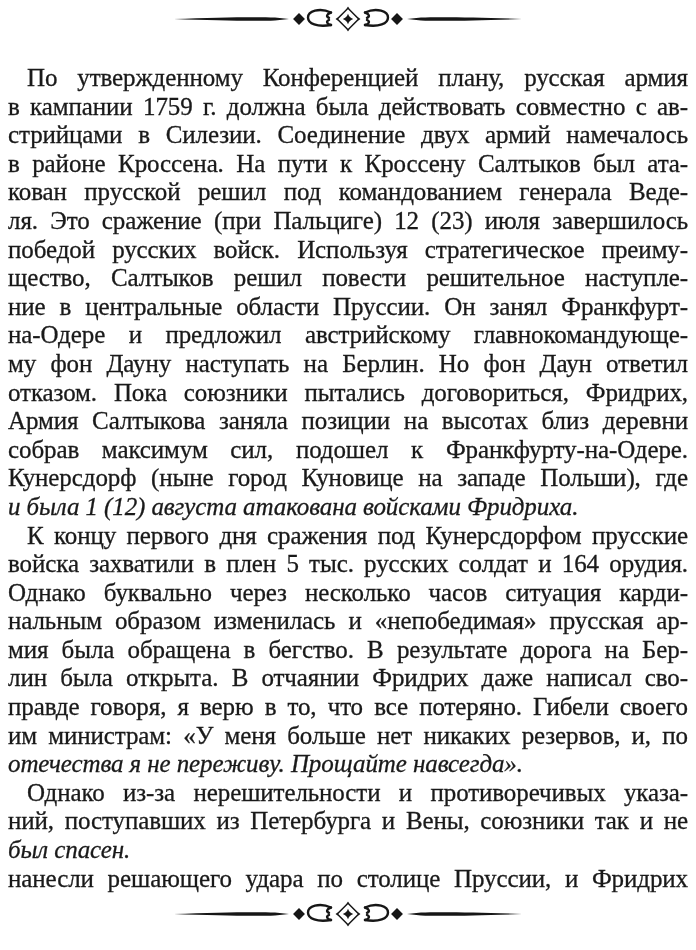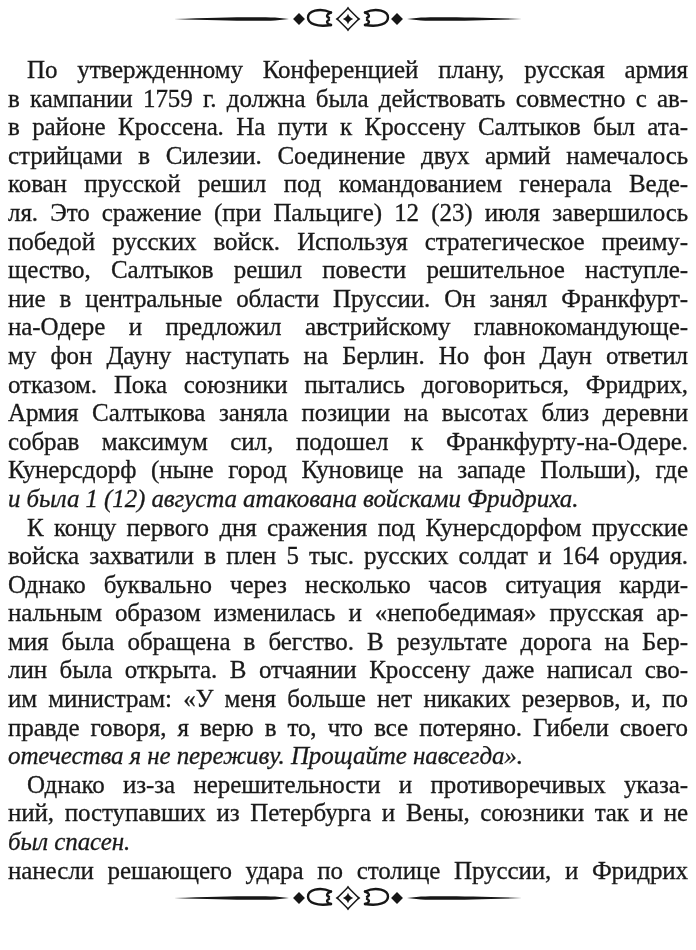--- a/index.html
+++ b/index.html
@@ -10,20 +10,21 @@
     overflow: hidden;
     font-family: "Liberation Serif", "DejaVu Serif", serif;
   }
   .page {
     width: 696px;
     height: 870px;
     display: flex;
     flex-direction: column;
     box-sizing: border-box;
     background: #ffffff;
+    gap: 8px;
   }
   .divider {
     display: block;
     margin: 6px auto 0 auto;
     flex: 0 0 auto;
   }
   .divider.bottom {
     margin: auto auto 8px auto;
   }
   .text-content {
@@ -77,44 +78,44 @@
       <path fill="#161616" d="M0 -12.5 L1.7 -9.6 L0 -7.6 L-1.7 -9.6 Z M0 12.5 L1.7 9.6 L0 7.6 L-1.7 9.6 Z M12.5 0 L9.6 1.7 L7.6 0 L9.6 -1.7 Z M-12.5 0 L-9.6 1.7 L-7.6 0 L-9.6 -1.7 Z"></path>
       <rect x="-7.6" y="-7.6" width="15.2" height="15.2" transform="rotate(45)" fill="#ffffff" stroke="#161616" stroke-width="1.5"></rect>
       <path fill="#161616" d="M0 -5.2 C 1.2 -2.2, 2.2 -1.2, 5.2 0 C 2.2 1.2, 1.2 2.2, 0 5.2 C -1.2 2.2, -2.2 1.2, -5.2 0 C -2.2 -1.2, -1.2 -2.2, 0 -5.2 Z"></path>
     </g>
   </svg>
 
   <div class="text-content">
       <div class="paragraph">
         <div class="line first">По утвержденному Конференцией плану, русская армия</div>
         <div class="line">в кампании 1759 г. должна была действовать совместно с ав-</div>
+        <div class="line">стрийцами в Силезии. Соединение двух армий намечалось</div>
         <div class="line">в районе Кроссена. На пути к Кроссену Салтыков был ата-</div>
-        <div class="line">стрийцами в Силезии. Соединение двух армий намечалось</div>
         <div class="line">кован прусской решил под командованием генерала Веде-</div>
         <div class="line">ля. Это сражение (при Пальциге) 12 (23) июля завершилось</div>
         <div class="line">победой русских войск. Используя стратегическое преиму-</div>
         <div class="line">щество, Салтыков решил повести решительное наступле-</div>
         <div class="line">ние в центральные области Пруссии. Он занял Франкфурт-</div>
         <div class="line">на-Одере и предложил австрийскому главнокомандующе-</div>
         <div class="line">му фон Дауну наступать на Берлин. Но фон Даун ответил</div>
         <div class="line">отказом. Пока союзники пытались договориться, Фридрих,</div>
         <div class="line">Армия Салтыкова заняла позиции на высотах близ деревни</div>
         <div class="line">собрав максимум сил, подошел к Франкфурту-на-Одере.</div>
         <div class="line">Кунерсдорф (ныне город Куновице на западе Польши), где</div>
         <div class="line last">и была 1 (12) августа атакована войсками Фридриха.</div>
       </div>
       <div class="paragraph">
         <div class="line first">К концу первого дня сражения под Кунерсдорфом прусские</div>
         <div class="line">войска захватили в плен 5 тыс. русских солдат и 164 орудия.</div>
         <div class="line">Однако буквально через несколько часов ситуация карди-</div>
         <div class="line">нальным образом изменилась и «непобедимая» прусская ар-</div>
         <div class="line">мия была обращена в бегство. В результате дорога на Бер-</div>
-        <div class="line">лин была открыта. В отчаянии Кроссену даже написал сво-</div>
+        <div class="line">лин была открыта. В отчаянии Фридрих даже написал сво-</div>
+        <div class="line">правде говоря, я верю в то, что все потеряно. Гибели своего</div>
         <div class="line">им министрам: «У меня больше нет никаких резервов, и, по</div>
-        <div class="line">правде говоря, я верю в то, что все потеряно. Гибели своего</div>
         <div class="line last">отечества я не переживу. Прощайте навсегда».</div>
       </div>
       <div class="paragraph">
         <div class="line first">Однако из-за нерешительности и противоречивых указа-</div>
         <div class="line">ний, поступавших из Петербурга и Вены, союзники так и не</div>
         <div class="line last">был спасен.</div>
         <div class="line">нанесли решающего удара по столице Пруссии, и Фридрих</div>
       </div>
     </div>
 

